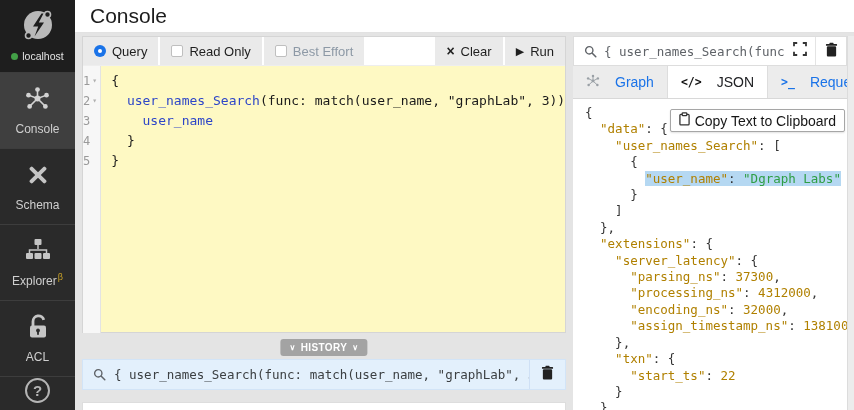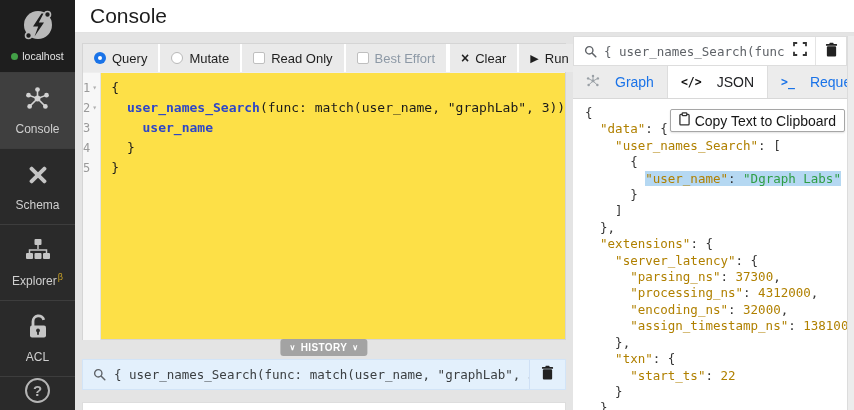--- a/index.html
+++ b/index.html
@@ -24,21 +24,21 @@
                  color:#b5b5b5; font-size:15px; font-weight:bold;
                  display:flex; align-items:center; justify-content:center; cursor:pointer; }
 
   
   .header { position:absolute; left:75px; top:0; width:779px; height:33px; background:#fff;
             border-bottom:1px solid #e2e2e2; display:flex; align-items:center; padding-left:15px; }
   .page-title { font-size:21px; color:#1c1c1c; font-weight:500; }
 
   
   .editor-panel { position:absolute; left:82px; top:36px; width:484px; height:297px;
-                  background:#fde047; border:1px solid #d5d5d5;margin-top:7px; }
+                  background:#fef9c3; border:1px solid #d5d5d5; }
   .toolbar { display:flex; height:29px; background:#fff; border-bottom:1px solid #eee; }
   .seg { background:#eaeaea; display:flex; align-items:center; gap:6px; padding:0 11px;
          margin-right:2px; font-size:13px; color:#1f1f1f; cursor:pointer; white-space:nowrap; }
   .seg.right { margin-right:0; margin-left:2px; }
   .seg.disabled { color:#8d99a6; cursor:default; }
   .tb-spacer { flex:1; background:#fff; }
   .radio { width:12px; height:12px; border-radius:50%; border:1px solid #b9b9b9; background:#fff; position:relative; flex:none; }
   .radio.checked { border:none; background:#1a73e8; }
   .radio.checked::after { content:''; position:absolute; left:4px; top:4px; width:4px; height:4px;
                           border-radius:50%; background:#fff; }
@@ -46,21 +46,21 @@
   .x-glyph { font-weight:bold; font-size:14px; line-height:1; }
   .run-glyph { font-size:11px; line-height:1; }
 
   .editor-body { display:flex; height:267px; }
   .gutter { width:28px; background:#f7f7f7; border-right:1px solid #e3e3e3; padding-top:5px;
             font-family:"DejaVu Sans Mono", monospace; font-size:12px; color:#9a9a9a; }
   .ln { height:20px; line-height:20px; display:flex; justify-content:flex-end; align-items:center; padding-right:1px; }
   .fold { width:9px; font-size:8px; color:#b0b0b0; text-align:center; cursor:pointer; }
   .code { flex:1; padding:5px 0 0 10px; font-family:"DejaVu Sans Mono", monospace; font-size:13px;
           line-height:20px; color:#1a1a1a; white-space:pre; cursor:text; }
-  .code .def { color:#2d46c8;font-weight:bold; }
+  .code .def { color:#2d46c8; }
 
   
   .history-pill { position:absolute; left:324px; top:339px; transform:translateX(-50%);
                   background:#a3a3a3; color:#fff; font-size:10px; font-weight:bold;
                   letter-spacing:0.4px; padding:3px 9px; border-radius:3px; cursor:pointer;
                   display:flex; align-items:center; gap:5px; }
   .history-pill .chev { font-size:8px; }
   .history-row { position:absolute; left:82px; top:359px; width:484px; height:31px;
                  background:#e3f0fc; border:1px solid #d2e4f7; display:flex; align-items:center; cursor:pointer; }
   .history-row .q-icon { margin:0 8px 0 10px; flex:none; display:flex; }
@@ -190,24 +190,20 @@
 
 <div class="header">
   <span class="page-title">Console</span>
 </div>
 
 <div class="editor-panel">
   <div class="toolbar">
     <div class="seg">
       <span class="radio checked"></span>
       <span>Query</span>
-    </div>
-    <div class="seg">
-      <span class="radio"></span>
-      <span>Mutate</span>
     </div>
     <div class="seg">
       <span class="checkbox"></span>
       <span>Read Only</span>
     </div>
     <div class="seg disabled">
       <span class="checkbox"></span>
       <span>Best Effort</span>
     </div>
     <div class="tb-spacer"></div>

